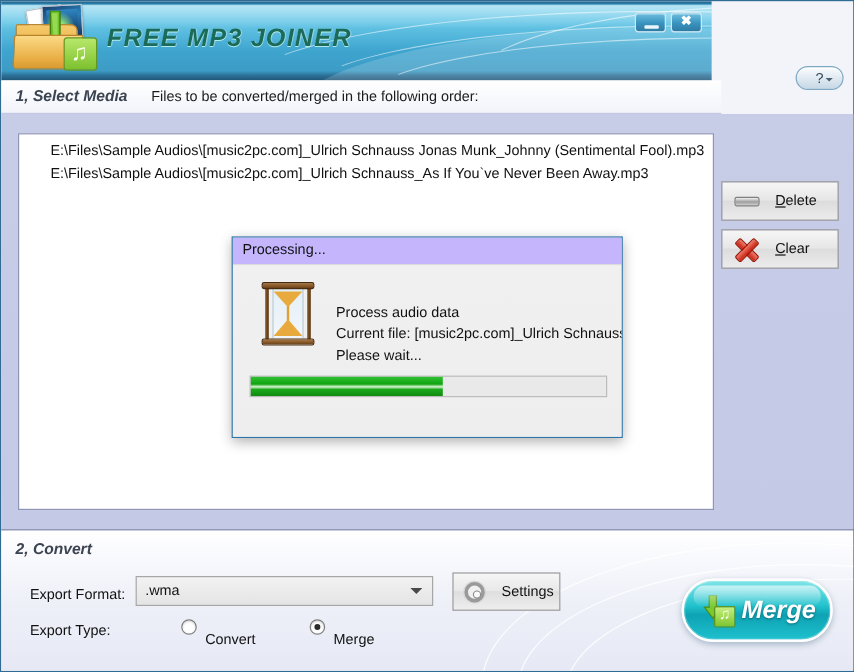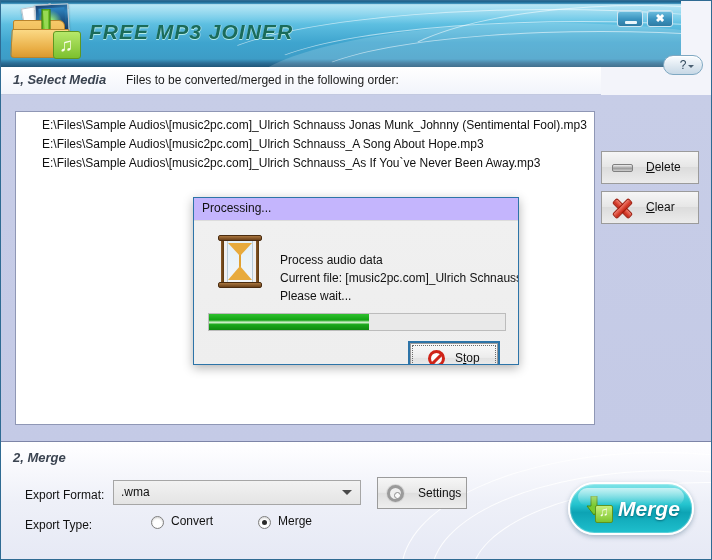--- a/index.html
+++ b/index.html
@@ -16,21 +16,21 @@
     position: relative;
     width: 712px; height: 560px;
     background: #f3f4fa;
     border: 1px solid #2f6b93;
     overflow: hidden;
   }
 
   
   #header {
     position: absolute; left: 0; top: 0;
-    width: 680px; height: 66px;
+    width: 592px; height: 66px;
     background: linear-gradient(180deg,
         #1d5f86 0px, #2a7ba8 2px, #7fd3ee 4px,
         #66c6e6 18px, #3ea4ce 42px, #3d9cc6 58px,
         #2c6f97 62px, #1f5578 66px);
     overflow: hidden;
   }
   .wave {
     position: absolute;
     border-radius: 50%;
     border: 1px solid rgba(255,255,255,0.55);
@@ -288,21 +288,21 @@
     position:absolute; left:0; top:2px; width:13px; height:13px;
     border-radius:50%; background:#fff;
     border:1px solid #7d7d7d;
     box-shadow: inset 0 1px 2px rgba(0,0,0,.18);
   }
   .radio-opt.checked .dot::after {
     content:""; position:absolute; left:3px; top:3px; width:5px; height:5px;
     border-radius:50%; background:#2b2b2b;
   }
   .radio-opt .rlbl {
-    position:absolute; left:20px; top:0; font-size:12px; color:#111;
+    position:absolute; left:20px; top:12px; font-size:12px; color:#111;
     white-space:nowrap;
   }
 
   
   #btn-merge {
     position:absolute; left:567px; top:481px;
     width:126px; height:53px; border-radius:27px;
     background: linear-gradient(180deg,#7fe4e8 0%,#23c3ce 42%,#0da3b4 58%,#1fc0cd 100%);
     border:2px solid #ffffff;
     box-shadow: 0 2px 5px rgba(40,80,110,.35), inset 0 0 0 1px rgba(255,255,255,.25);
@@ -484,21 +484,20 @@
   <div id="help-btn">
     <div class="q">?</div>
     <div class="caret"></div>
   </div>
 
   <div id="body-area">
     <div id="body-inner"></div>
 
     <div id="filelist">
       <div class="file-row">E:\Files\Sample Audios\[music2pc.com]_Ulrich Schnauss Jonas Munk_Johnny (Sentimental Fool).mp3</div>
-      <div class="file-row">E:\Files\Sample Audios\[music2pc.com]_Ulrich Schnauss_A Song About Hope.mp3</div>
       <div class="file-row">E:\Files\Sample Audios\[music2pc.com]_Ulrich Schnauss_As If You`ve Never Been Away.mp3</div>
     </div>
 
     <div class="sidebtn" id="btn-delete">
       <div class="ico-dash"></div>
       <div class="lbl"><u>D</u>elete</div>
     </div>
     <div class="sidebtn" id="btn-clear">
       <div class="ico-x">
           <i></i>
@@ -506,21 +505,21 @@
         </div>
       <div class="lbl"><u>C</u>lear</div>
     </div>
   </div>
 
   <div id="exportpanel">
     <div class="swoosh" style="left:430px; top:28px; width:480px; height:210px;"></div>
     <div class="swoosh" style="left:470px; top:40px; width:470px; height:190px;"></div>
     <div class="swoosh" style="left:400px; top:10px; width:520px; height:240px;"></div>
 
-    <div id="step2-label">2, Merge</div>
+    <div id="step2-label">2, Convert</div>
 
     <div id="lbl-format">Export Format:</div>
     <div id="format-select">
       <div id="format-value">.wma</div>
       <div id="format-caret"></div>
     </div>
 
     <div id="btn-settings">
       <div class="ico-gear"></div>
       <div class="lbl">Settings</div>
@@ -568,20 +567,16 @@
       </div>
 
       <div class="dlg-line" id="dlg-l1">Process audio data</div>
       <div class="dlg-line" id="dlg-l2">Current file: [music2pc.com]_Ulrich Schnauss</div>
       <div class="dlg-line" id="dlg-l3">Please wait...</div>
 
       <div id="progress-track">
         <div id="progress-fill" style="width: 54%;"></div>
       </div>
 
-      <div id="btn-stop">
-        <div class="ico-stop"></div>
-        <div class="lbl">S<u>t</u>op</div>
-      </div>
     </div>
   </div>
 
 </div>
 
 </body></html>

